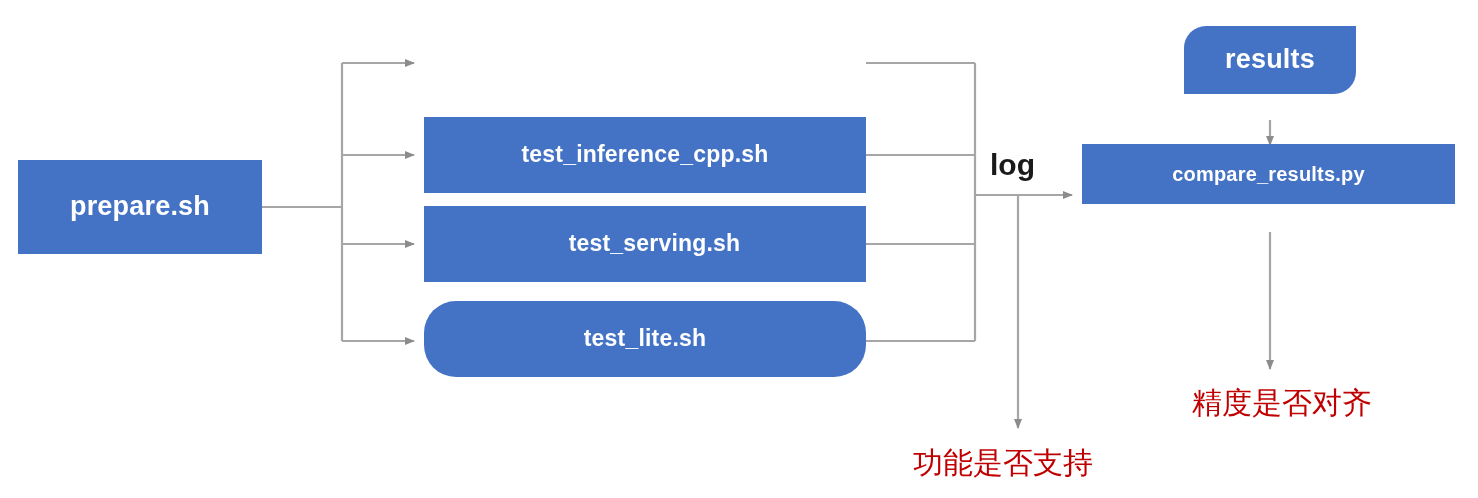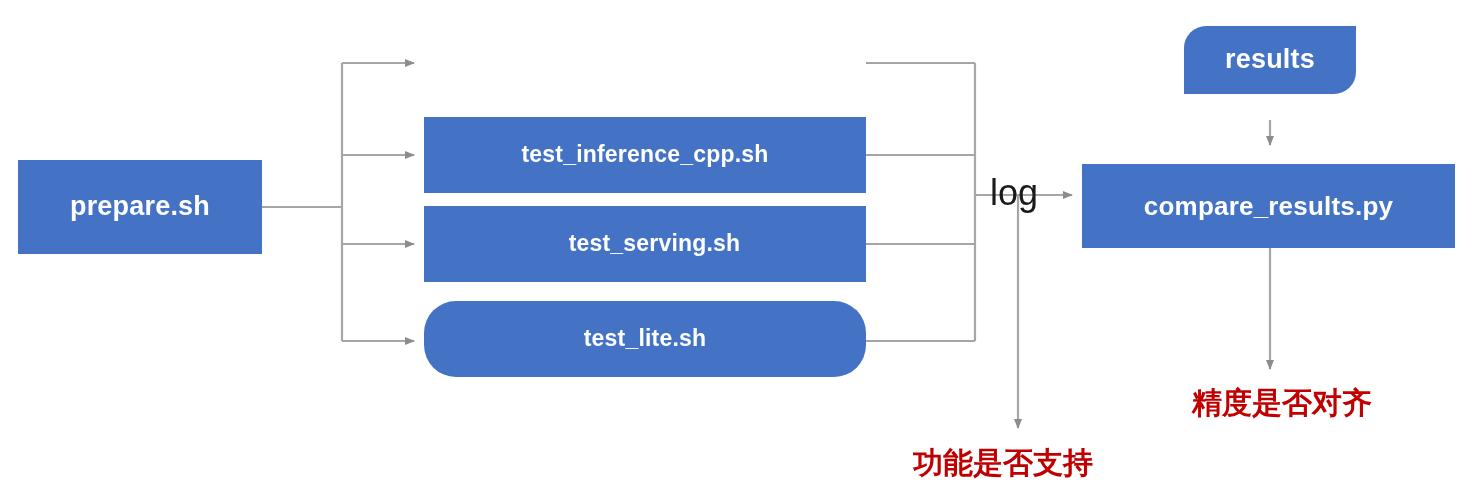--- a/index.html
+++ b/index.html
@@ -52,42 +52,41 @@
     left: 1184px;
     top: 26px;
     width: 172px;
     height: 68px;
     font-size: 27px;
     border-top-left-radius: 22px;
     border-bottom-right-radius: 22px;
   }
   .node-compare {
     left: 1082px;
-    top: 164px;
+    top: 144px;
     width: 373px;
-    height: 84px;
-    font-size: 26px;
+    height: 60px;
+    font-size: 20px;
   }
   .edge-label {
     position: absolute;
     color: #1a1a1a;
-    font-size: 36px;
-    font-weight: normal;
+    font-size: 30px;
+    font-weight: bold;
     white-space: nowrap;
-    margin-top: 24px;
   }
   .label-log {
     left: 990px;
     top: 148px;
   }
   .annotation {
     position: absolute;
     color: #c00000;
     font-size: 30px;
-    font-weight: bold;
+    font-weight: normal;
     white-space: nowrap;
   }
   .annot-function {
     left: 913px;
     top: 443px;
   }
   .annot-precision {
     left: 1192px;
     top: 383px;
   }

